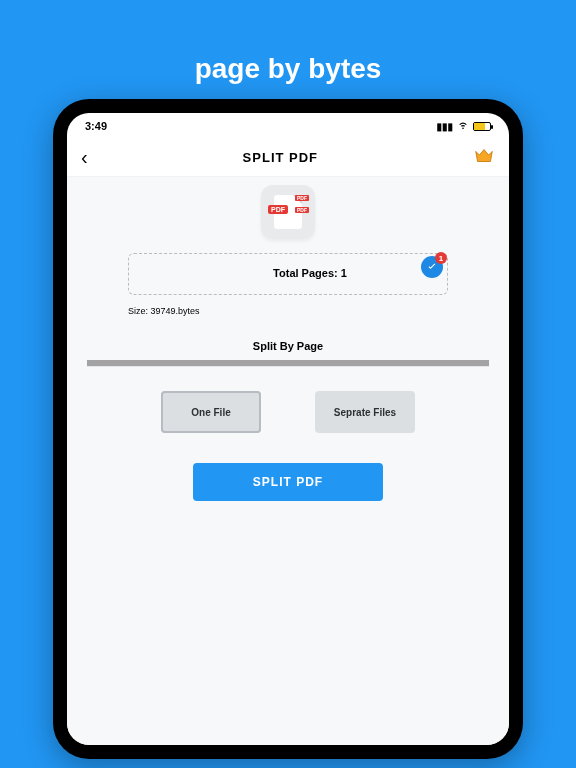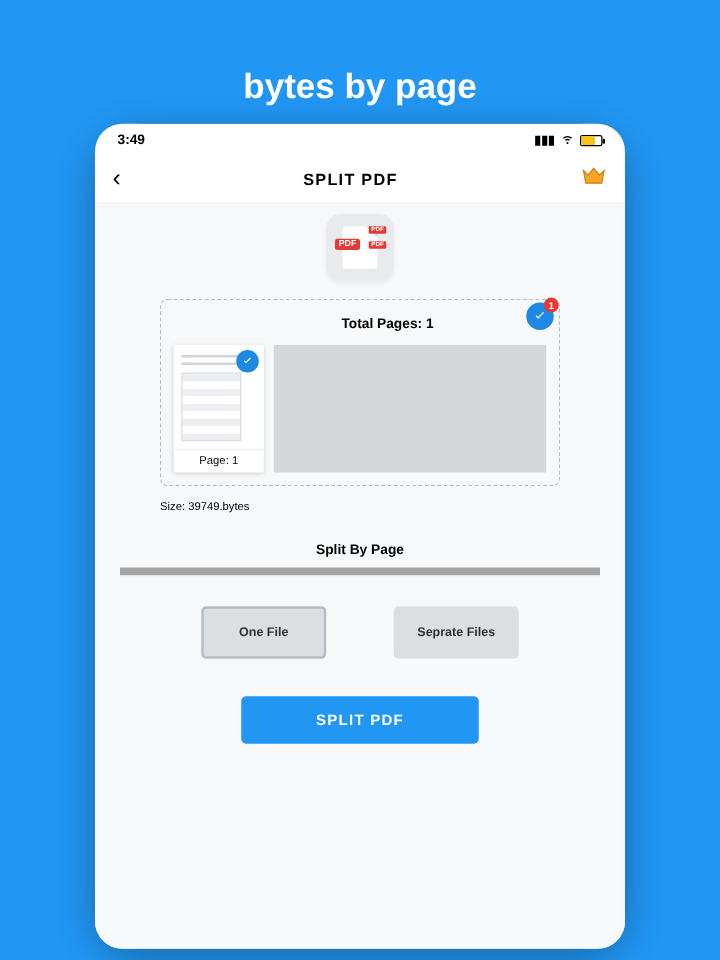--- a/index.html
+++ b/index.html
@@ -16,24 +16,25 @@
   .promo-text {
     color: #fff;
     font-size: 28px;
     font-weight: 700;
     text-align: center;
     line-height: 1.2;
     margin-top: 18px;
     margin-bottom: 14px;
   }
   .device {
-    width: 424px;
+    width: 470px;
     height: 660px;
     background: #000;
     border-radius: 36px;
+    padding: 14px;
     box-shadow: 0 8px 30px rgba(0,0,0,.3);
   }
   .screen {
     width: 100%;
     height: 100%;
     background: #fff;
     border-radius: 22px;
     overflow: hidden;
     display: flex;
     flex-direction: column;
@@ -114,21 +115,21 @@
   .opts{margin-top:24px;display:flex;gap:54px;justify-content:flex-end;}
   .opt{width:100px;height:42px;background:#dcdfe2;border-radius:4px;display:flex;align-items:center;justify-content:center;font-size:10px;font-weight:600;color:#2e3034;cursor:pointer;}
   .opt.selected{box-shadow:inset 0 0 0 2px #b7bcc2;}
   .primary{margin-top:30px;width:190px;height:38px;background:#2196f3;color:#fff;border:none;border-radius:4px;font-size:12px;font-weight:700;letter-spacing:1px;cursor:pointer;}
 </style>
 </head>
 <body>
 
 <div class="promo-text">
   <br>
-  <span>bytes by page</span>
+  <span>page by bytes</span>
 </div>
 
 <div class="device">
   <div class="screen">
 
     <div class="status-bar">
       <span>3:49</span>
       <span class="status-icons">
         <span>▮▮▮</span>
         <span>
@@ -165,34 +166,20 @@
       <div class="dashed-box">
         <div class="tp-row">
           <span class="tp-label">Total Pages: 1</span>
           <span class="selall">
             <svg viewBox="0 0 24 24">
                 <path fill="#fff" d="M9 16l-4-4 1.5-1.5L9 13l8-8L18.5 6.5z"></path>
               </svg>
             <span class="badge">1</span>
           </span>
         </div>
-        <div class="thumbs">
-          <div class="thumb">
-            <div class="doc">
-                <div class="tbl"></div>
-              </div>
-            <span class="chk">
-              <svg viewBox="0 0 24 24">
-                  <path fill="#fff" d="M9 16l-4-4 1.5-1.5L9 13l8-8L18.5 6.5z"></path>
-                </svg>
-            </span>
-            <div class="cap">Page:  1</div>
-          </div>
-          <div class="ghost"></div>
-        </div>
       </div>
 
       <div class="file-meta">
         <div class="sz">Size: 39749.bytes</div>
       </div>
 
       <div class="tabs">
         <div class="tab active">Split By Page</div>
       </div>
 

